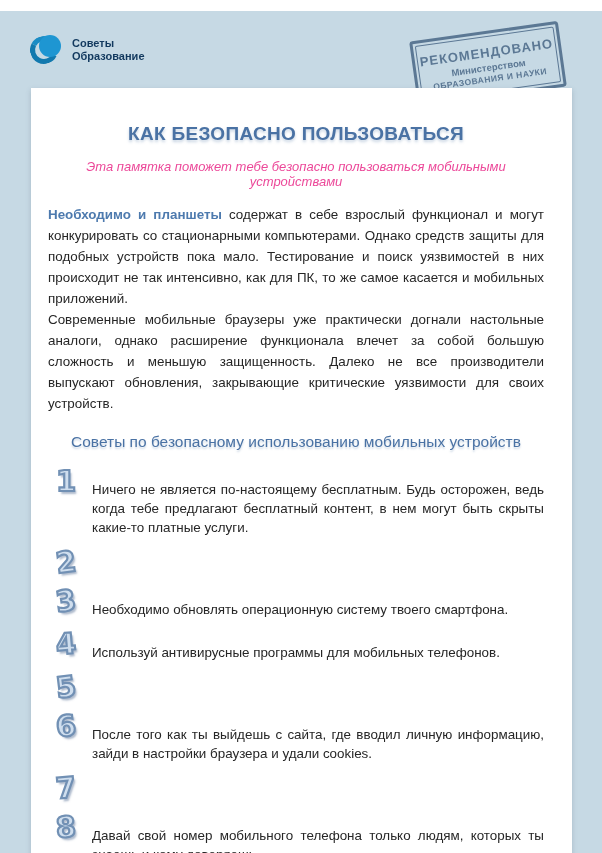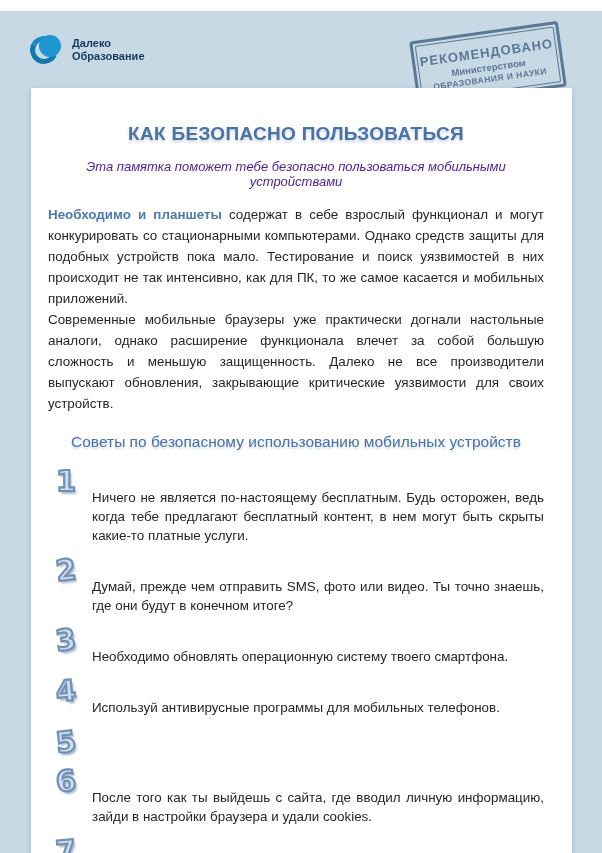--- a/index.html
+++ b/index.html
@@ -77,21 +77,21 @@
     color: #4a72a4;
     line-height: 24px;
     letter-spacing: 0.3px;
     text-shadow: 0 2px 3px rgba(90,125,170,0.35);
   }
   .subtitle {
     margin-top: 13px;
     text-align: center;
     font-style: italic;
     font-size: 13px;
-    color: #4c1d95;
+    color: #ec4899;
   }
   .body-par {
     margin-top: 15px;
     font-size: 13.4px;
     line-height: 21px;
     color: #262626;
     text-align: justify;
   }
   .body-par + .body-par { margin-top: 0; }
   .lead { color: #4d7aae; font-weight: bold; }
@@ -122,39 +122,39 @@
   .tip:nth-child(3) .tip-num { transform: rotate(-8deg); }
   .tip:nth-child(4) .tip-num { transform: rotate(-5deg); }
   .tip:nth-child(5) .tip-num { transform: rotate(-7deg); }
   .tip:nth-child(6) .tip-num { transform: rotate(-6deg); }
   .tip:nth-child(7) .tip-num { transform: rotate(-5deg); }
   .tip:nth-child(8) .tip-num { transform: rotate(-4deg); }
   .tip:nth-child(9) .tip-num { transform: rotate(-6deg); }
   .tip-text {
     flex: 1;
     margin-left: 8px;
-    margin-top: 20px;
+    margin-top: 12px;
     font-size: 13.4px;
     line-height: 19px;
     color: #262626;
     text-align: justify;
   }
 </style>
 </head>
 <body>
 
 <div class="backdrop"></div>
 
 <div class="logo">
   <div class="logo-mark">
     <div class="logo-crescent"></div>
     <div class="logo-disc"></div>
   </div>
   <div class="logo-text">
-    <div>Далеко</div>
+    <div>Советы</div>
     <div>Образование</div>
   </div>
 </div>
 
 <div class="stamp">
   <div class="stamp-inner">
     <div class="stamp-l1">РЕКОМЕНДОВАНО</div>
     <div class="stamp-l2">Министерством</div>
     <div class="stamp-l3">ОБРАЗОВАНИЯ И НАУКИ</div>
   </div>
@@ -171,21 +171,20 @@
 
   <div class="tips-heading">Советы по безопасному использованию мобильных устройств</div>
 
   <div class="tips">
     <div class="tip">
       <div class="tip-num">1</div>
       <div class="tip-text">Ничего не является по-настоящему бесплатным. Будь осторожен, ведь когда тебе предлагают бесплатный контент, в нем могут быть скрыты какие-то платные услуги.</div>
     </div>
     <div class="tip">
       <div class="tip-num">2</div>
-      <div class="tip-text">Думай, прежде чем отправить SMS, фото или видео. Ты точно знаешь, где они будут в конечном итоге?</div>
     </div>
     <div class="tip">
       <div class="tip-num">3</div>
       <div class="tip-text">Необходимо обновлять операционную систему твоего смартфона.</div>
     </div>
     <div class="tip">
       <div class="tip-num">4</div>
       <div class="tip-text">Используй антивирусные программы для мобильных телефонов.</div>
     </div>
     <div class="tip">

